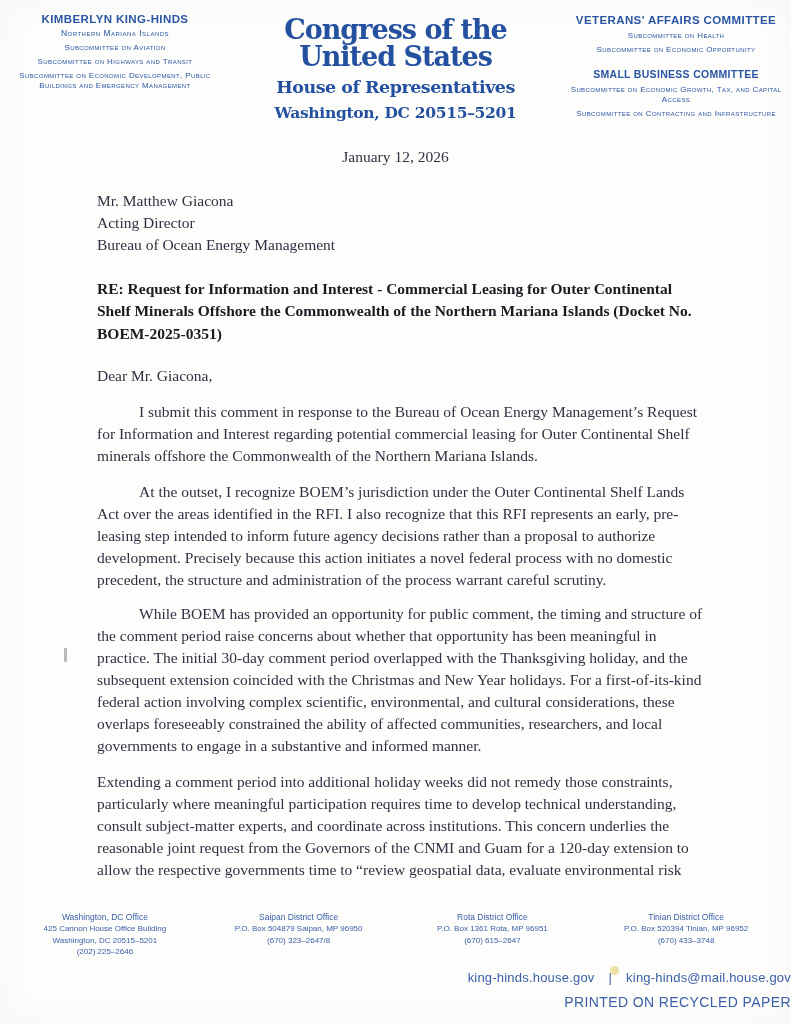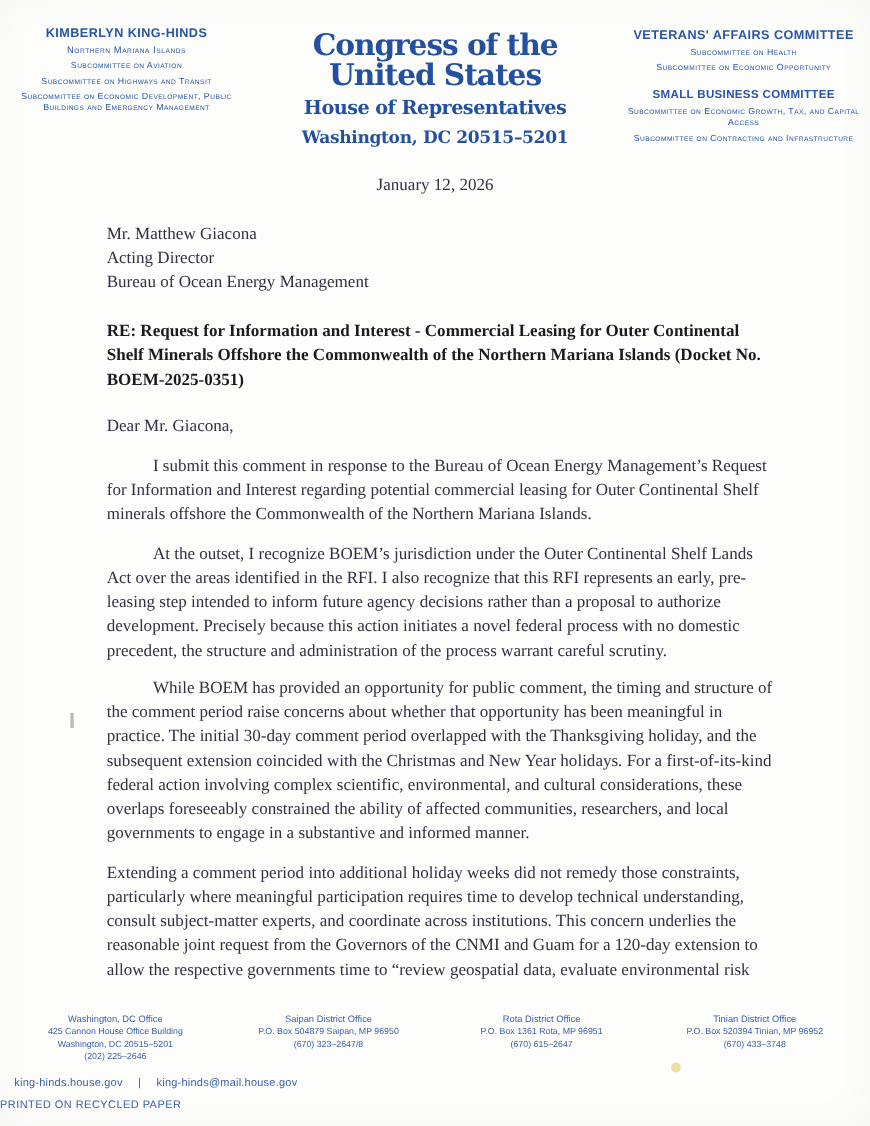--- a/index.html
+++ b/index.html
@@ -11,21 +11,21 @@
     background: #fdfdfb;
     overflow: hidden;
     font-family: "Liberation Serif", serif;
     color: #2f3143;
     box-shadow: inset 0 0 40px rgba(0,0,0,0.03);
   }
   
   .letterhead {
     display: grid;
     grid-template-columns: 230px 1fr 230px;
-    padding-top: 24px;
+    padding-top: 12px;
     column-gap: 4px;
   }
   .lh-side {
     font-family: "Liberation Sans", sans-serif;
     color: #2a55a4;
     text-align: center;
     line-height: 1.25;
   }
   .member-name { font-size: 11.5px; font-weight: bold; letter-spacing: 0.4px; }
   .member-district { font-size: 8.5px; font-variant: small-caps; letter-spacing: 0.5px; margin-top: 2px; }
@@ -86,30 +86,29 @@
     color: #3a5fa8;
   }
   .office-row {
     display: grid;
     grid-template-columns: 1fr 1fr 1fr 1fr;
     padding: 0 8px;
   }
   .office { text-align: center; font-size: 8px; line-height: 1.45; }
   .office .office-name { font-size: 8.5px; }
   .contact-row {
-    text-align: left;
-    font-size: 10px;
+    text-align: right;
+    font-size: 13px;
     margin-top: 12px;
     letter-spacing: 0.2px;
-    margin-left: 13px;
   }
   .contact-row .sep { margin: 0 14px; }
   .recycled-row {
-    text-align: left;
-    font-size: 10px;
+    text-align: right;
+    font-size: 14px;
     margin-top: 9px;
     letter-spacing: 0.4px;
   }
   
   .artifact-dot {
     position: absolute;
     left: 610px; top: 966px;
     width: 9px; height: 9px;
     border-radius: 50%;
     background: rgba(224,200,90,0.55);

